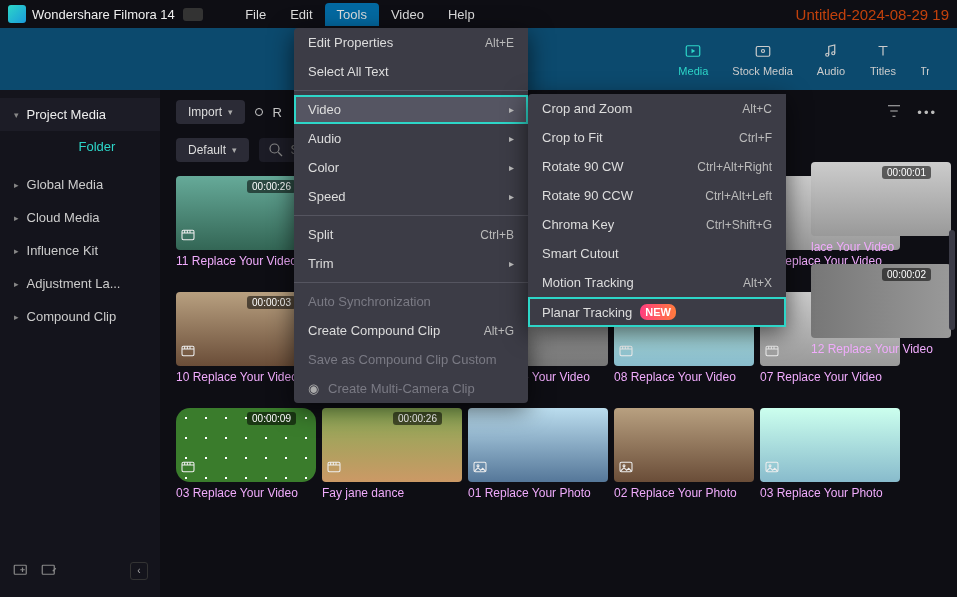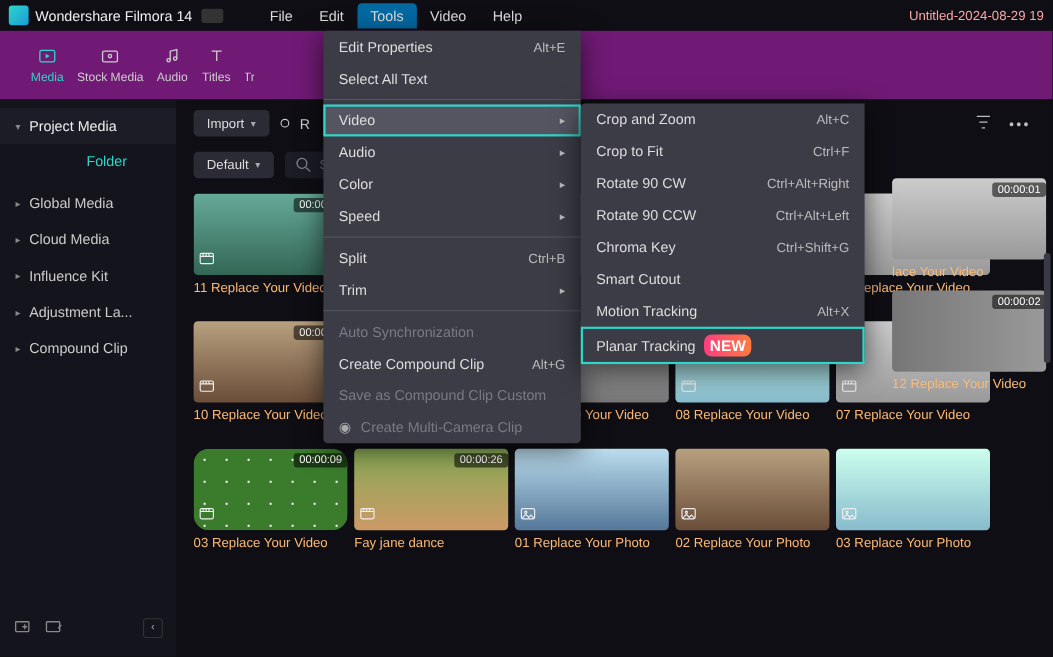--- a/index.html
+++ b/index.html
@@ -6,24 +6,24 @@
 body { width: 957px; height: 597px; background: #0e0e14; color: #ddd; overflow: hidden; font-size: 13px; }
 
 
 .topbar { height: 28px; display: flex; align-items: center; padding: 0 8px; background: #0e0e14; }
 .logo { width: 18px; height: 18px; border-radius: 3px; background: linear-gradient(135deg,#2dd6c8,#1a9bdc); margin-right: 6px; }
 .app-name { color: #eee; font-size: 13px; }
 .version-badge { background: #333; color: #666; font-size: 10px; padding: 1px 6px; border-radius: 3px; margin-left: 8px; }
 .menus { display: flex; margin-left: 30px; gap: 0; }
 .menu { padding: 4px 12px; cursor: pointer; color: #ddd; }
 .menu.active { background: #0369a1; border-radius: 4px 4px 0 0; }
-.doc-title { margin-left: auto; color: #fca5a5; font-size: 12px; }
-
-
-.modetabs { height: 62px; display: flex; align-items: center; gap: 12px; padding: 0 28px; background: #701a75; }
+.doc-title { margin-left: auto; color: #c2410c; font-size: 15px; }
+
+
+.modetabs { height: 62px; display: flex; align-items: center; gap: 24px; padding: 0 28px; background: #0c4a6e; justify-content: flex-end; }
 .modetab { display: flex; flex-direction: column; align-items: center; gap: 4px; cursor: pointer; color: #ccc; }
 .modetab.active { color: #2dd6c8; }
 .modetab .ic { width: 28px; height: 20px; display: flex; align-items: center; justify-content: center; }
 .modetab .ic svg { stroke: currentColor; fill: none; stroke-width: 1.6; }
 .modetab.active .ic svg { stroke: #2dd6c8; }
 .modetab .lbl { font-size: 11px; }
 
 
 .body { display: flex; height: calc(597px - 28px - 62px); }
 .sidebar { width: 160px; background: #14141c; padding: 8px 0; display: flex; flex-direction: column; }
@@ -46,40 +46,40 @@
 .rightctl .icbtn { cursor: pointer; }
 
 .filterbar { height: 36px; display: flex; align-items: center; gap: 10px; margin-top: 2px; }
 .searchwrap { display:flex; align-items:center; background:#1c1c26; border-radius:4px; padding:3px 8px; gap:6px; color:#888; }
 .searchwrap input { background: transparent; border: none; outline: none; color: #ddd; width: 30px; font-size:12px; }
 
 
 .grid { display: grid; grid-template-columns: repeat(5, 140px); gap: 24px 6px; margin-top: 8px; }
 .card { width: 140px; }
 .thumb { width: 140px; height: 74px; border-radius: 4px; position: relative; overflow: hidden; background:#333;}
-.thumb .dur { position: absolute; top: 4px; right: 0; background: rgba(0,0,0,.55); color: #fff; font-size: 10px; padding: 1px 5px; border-radius: 3px; }
+.thumb .dur { position: absolute; top: 4px; right: 20px; background: rgba(0,0,0,.55); color: #fff; font-size: 10px; padding: 1px 5px; border-radius: 3px; }
 .thumb .mediaic { position: absolute; bottom: 4px; left: 4px; color: #eee; }
 .thumb .mediaic svg { width:16px; height:16px; stroke:#eee; fill:none; stroke-width:1.6;}
 .media-photo svg { fill:none; stroke:#eee; }
-.caption { font-size: 12px; color: #fdba74; margin-top: 4px; white-space: nowrap; overflow: hidden; text-overflow: clip; }
+.caption { font-size: 12px; color: #f0abfc; margin-top: 4px; white-space: nowrap; overflow: hidden; text-overflow: clip; }
 
 
 .dropdown { position: absolute; background: #3c3c46; border-radius: 4px 0 4px 4px; box-shadow: 0 6px 24px rgba(0,0,0,.6); z-index: 40; }
 .dd-tools { left: 294px; top: 28px; width: 234px; }
 .dd-item { display: flex; align-items: center; padding: 7px 14px; color: #ddd; font-size: 13px; cursor: pointer; }
 .dd-item.hover { background: #555562; }
 .dd-item.highlight { outline: 2px solid #2dd6c8; outline-offset: -2px; }
 .dd-item .sc { margin-left: auto; color: #bbb; font-size: 12px; }
 .dd-item .arrow { margin-left: auto; font-size: 10px; color: #bbb; }
 .dd-item.disabled { color: #7a7a84; cursor: default; }
 .dd-sep { height: 1px; background: #555560; margin: 4px 0; }
 .dd-item .leadic { width:16px; margin-right:4px; color:#aaa; }
 
 .dd-sub { left: 528px; top: 94px; width: 258px; }
-.dd-sub .new-badge { background: linear-gradient(90deg,#ff3d7f,#ff7b3d); color:#fff; font-size:14px; font-weight:600; padding:2px 5px; border-radius:7px; margin-left:8px; }
+.dd-sub .new-badge { background: linear-gradient(90deg,#ff3d7f,#ff7b3d); color:#fff; font-size:11px; font-weight:600; padding:2px 5px; border-radius:7px; margin-left:8px; }
 
 
 .bg1{background:linear-gradient(#6a9,#365),radial-gradient(circle at 40% 40%,#fff4 0 10%,transparent 11%);}
 .bg2{background:linear-gradient(90deg,#777,#999);}
 .bg3{background:linear-gradient(#abc,#678);}
 .bg4{background:linear-gradient(#b8a080,#6a4d38);}
 .bg5{background:linear-gradient(#bbb,#888);}
 .bg6{background:linear-gradient(#aaa,#777);}
 .bg7{background:linear-gradient(#cfe,#8bc);}
 .bg8{background:linear-gradient(#ccc,#999);}

